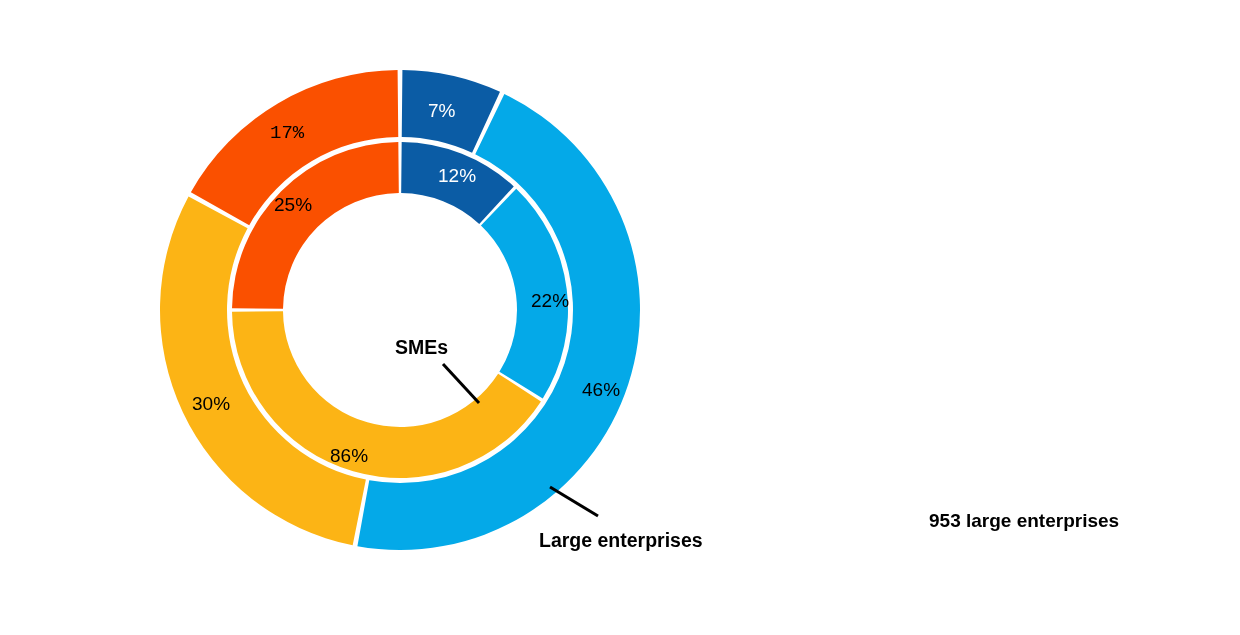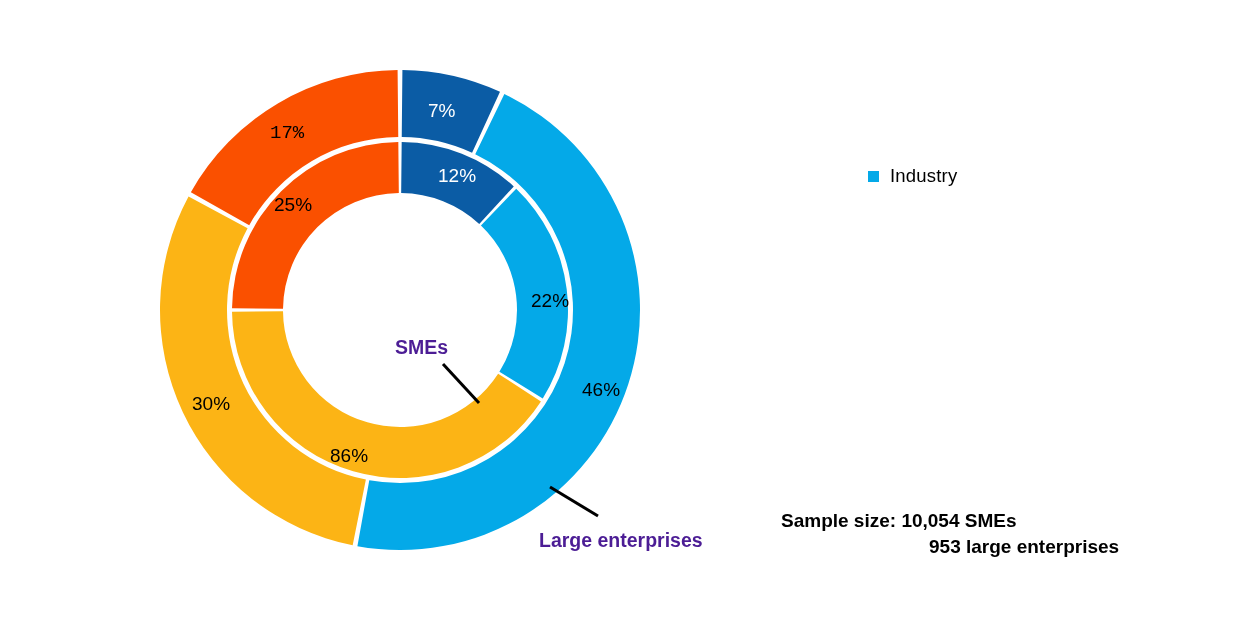--- a/index.html
+++ b/index.html
@@ -67,21 +67,21 @@
     white-space: nowrap;
     pointer-events: none;
   }
   .ring-label.dark { color: #000000; }
   .ring-label.light { color: #ffffff; }
   .pointer-label {
     position: absolute;
     font-family: "Liberation Sans", sans-serif;
     font-weight: bold;
     font-size: 19.5px;
-    color: #4c1d95;
+    color: #000000;
     white-space: nowrap;
   }
 </style>
 </head>
 <body>
 
 <svg id="chart-canvas" viewBox="0 0 1240 635">
   <g>
     <path id="seg-outer-construction" fill="#0B5CA5" d="M 402.4085139387111 70.012085594697 A 240 240 0 0 1 500.00259561168195 91.82694742263331 L 472.0852043367541 152.73359126714817 A 173 173 0 0 0 401.7361371308209 137.00871169951077 Z"></path>
     <path id="seg-outer-industry" fill="#04A9E8" d="M 504.3611727476565 93.87793813973133 A 240 240 0 0 1 357.3966016492461 546.1883791573307 L 369.29005035549824 480.25245664257585 A 173 173 0 0 0 475.22701202226904 154.21201374238967 Z"></path>
@@ -105,22 +105,17 @@
 
 <div class="ring-label light" style="left:438px; top:165px;">12%</div>
 <div class="ring-label dark" style="left:531px; top:290px;">22%</div>
 <div class="ring-label dark" style="left:330px; top:445px;">86%</div>
 <div class="ring-label dark" style="left:274px; top:194px;">25%</div>
 
 <div class="pointer-label" style="left:395px; top:336px;">SMEs</div>
 <div class="pointer-label" style="left:539px; top:529px;">Large enterprises</div>
 
 <div class="legend">
-  <div class="legend-item">
-    <span class="legend-swatch" style="background: rgb(4, 169, 232);"></span>
-    <span class="legend-label">Industry</span>
-  </div>
 </div>
 
 <div class="sample-block">
-  <div>Sample size:  10,054  SMEs</div>
   <div class="sample-line-2">953 large enterprises</div>
 </div>
 
 </body></html>

